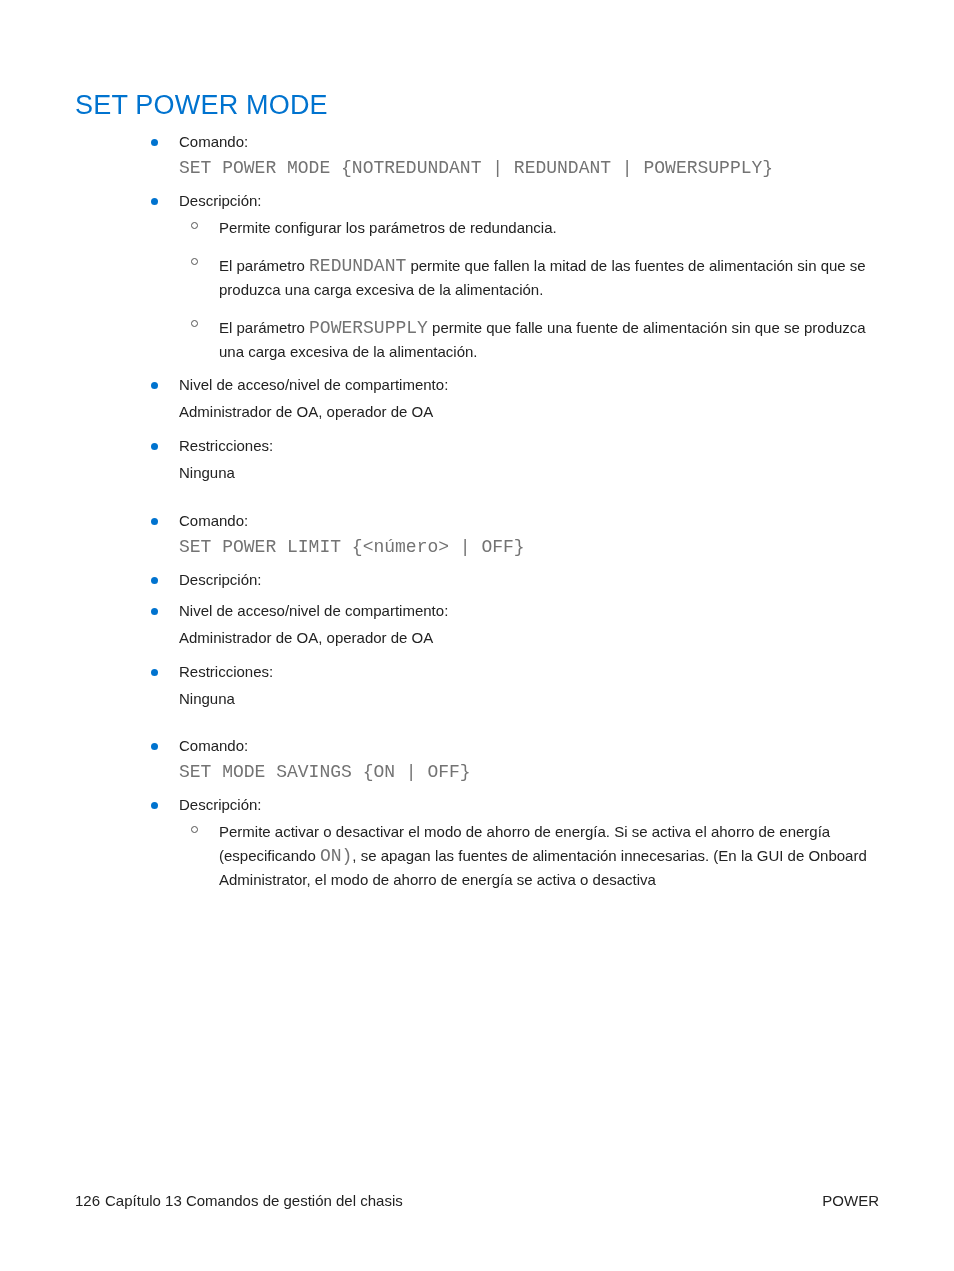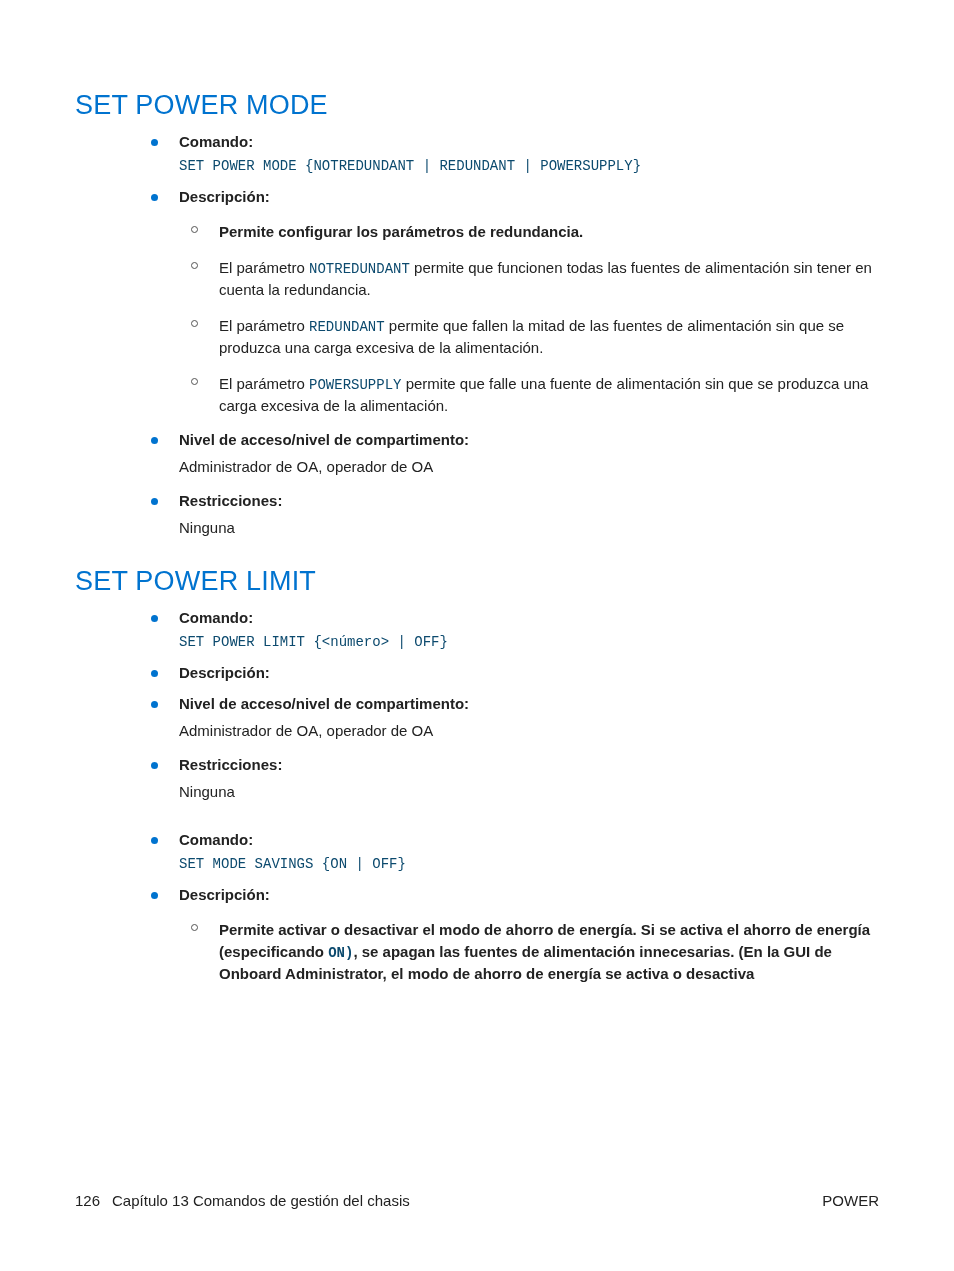--- a/index.html
+++ b/index.html
@@ -44,109 +44,106 @@
     content: '';
     position: absolute;
     left: 0;
     top: 6px;
     width: 7px;
     height: 7px;
     background: #0073cf;
     border-radius: 50%;
   }
   ul.lvl1 > li > .label {
-    font-weight: bold;
+    font-weight: normal;
   }
   .body-block {
     margin-top: 8px;
     line-height: 1.45;
   }
   ul.lvl2 {
     list-style: none;
     padding: 0;
     margin: 8px 0 0 12px;
   }
   ul.lvl2 > li {
     position: relative;
     padding-left: 28px;
     margin-top: 14px;
     line-height: 1.45;
   }
   ul.lvl2 > li:first-child {
-    margin-top: 16px;
-    font-weight: bold;
+    margin-top: 0;
   }
   ul.lvl2 > li::before {
     content: '';
     position: absolute;
     left: 0;
     top: 5px;
     width: 5px;
     height: 5px;
     border: 1px solid #555;
     border-radius: 50%;
   }
   .mono {
     font-family: "Courier New", Courier, monospace;
-    font-size: 14px;
-    color: #0c4a6e;
+    font-size: 18px;
+    color: #737373;
   }
   .mono-block {
     display: block;
     margin-top: 8px;
   }
   .footer {
     position: absolute;
     bottom: 62px;
     left: 75px;
     right: 75px;
     font-size: 15px;
     display: flex;
     justify-content: space-between;
   }
   .footer .left {
     display: flex;
-    gap: 12px;
+    gap: 5px;
     align-items: center;
   }
 </style>
 </head>
 <body>
 
 <div class="page">
 
   <div class="section">
     <h2 class="section-title">SET POWER MODE</h2>
     <ul class="lvl1">
       <li>
         <span class="label">Comando:</span>
         <span class="mono mono-block">SET POWER MODE {NOTREDUNDANT | REDUNDANT | POWERSUPPLY}</span>
       </li>
       <li>
         <span class="label">Descripción:</span>
         <ul class="lvl2">
           <li><span>Permite configurar los parámetros de redundancia.</span></li>
-          <li><span>El parámetro </span><span class="mono">NOTREDUNDANT</span><span> permite que funcionen todas las fuentes de alimentación sin tener en cuenta la redundancia.</span></li>
           <li><span>El parámetro </span><span class="mono">REDUNDANT</span><span> permite que fallen la mitad de las fuentes de alimentación sin que se produzca una carga excesiva de la alimentación.</span></li>
           <li><span>El parámetro </span><span class="mono">POWERSUPPLY</span><span> permite que falle una fuente de alimentación sin que se produzca una carga excesiva de la alimentación.</span></li>
         </ul>
       </li>
       <li>
         <span class="label">Nivel de acceso/nivel de compartimento:</span>
         <div class="body-block">Administrador de OA, operador de OA</div>
       </li>
       <li>
         <span class="label">Restricciones:</span>
         <div class="body-block">Ninguna</div>
       </li>
     </ul>
   </div>
 
   <div class="section">
-    <h2 class="section-title">SET POWER LIMIT</h2>
     <ul class="lvl1">
       <li>
         <span class="label">Comando:</span>
         <span class="mono mono-block">SET POWER LIMIT {&lt;número&gt; | OFF}</span>
       </li>
       <li>
         <span class="label">Descripción:</span>
       </li>
       <li>
         <span class="label">Nivel de acceso/nivel de compartimento:</span>

